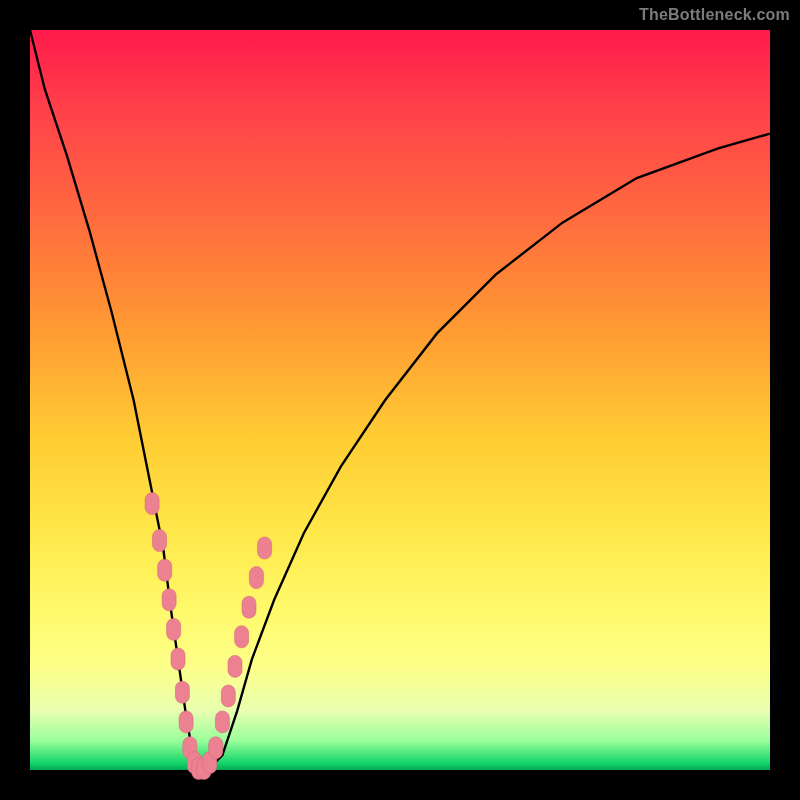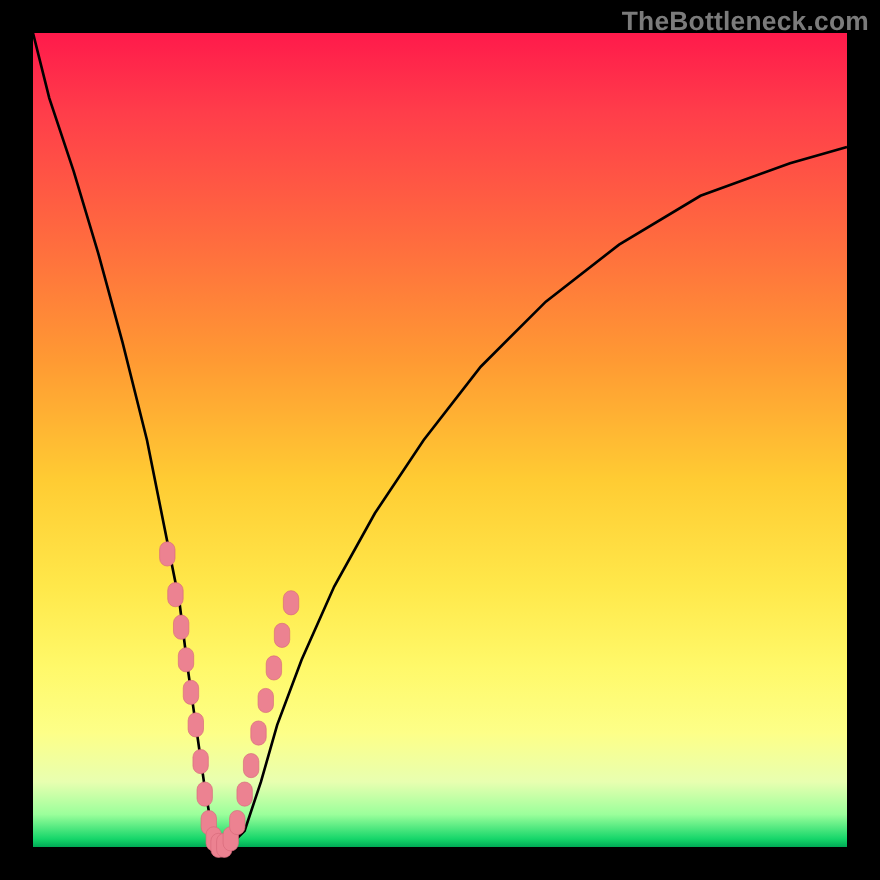--- a/index.html
+++ b/index.html
@@ -31,21 +31,21 @@
       #9bff9b 96%,
       #16d66a 99%,
       #00aa55 100%
     );
   }
   .watermark {
     position: absolute;
     top: 6px;
     right: 10px;
     color: #7b7b7b;
-    font-size: 24px;
+    font-size: 16px;
     font-weight: 600;
     letter-spacing: 0.2px;
     z-index: 10;
   }
   svg.curves {
     position: absolute;
     left: 0;
     top: 0;
     width: 800px;
     height: 800px;

